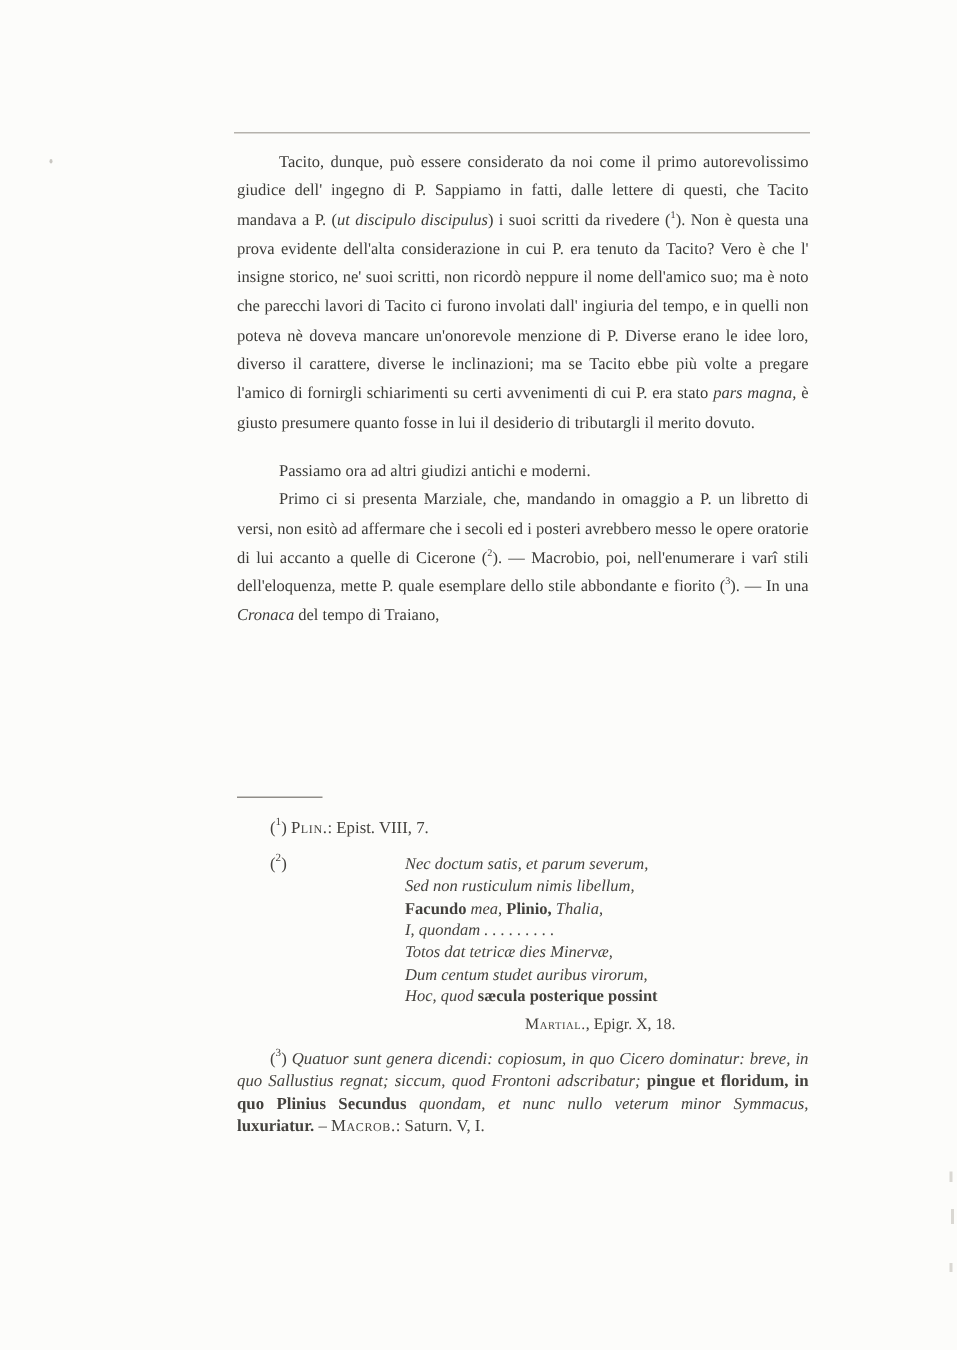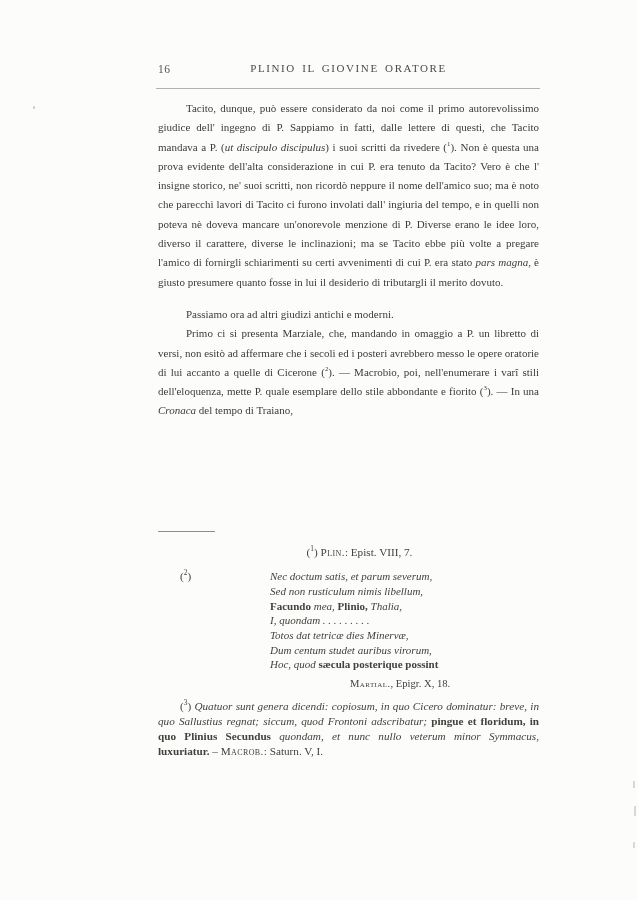--- a/index.html
+++ b/index.html
@@ -50,21 +50,21 @@
   .fn-separator{
     position:absolute;left:158px;top:531px;width:57px;height:0;
     border-top:1px solid #908d88;
   }
   .footnotes{
     position:absolute;left:158px;top:545px;width:381px;
     font-size:11.2px;line-height:15.1px;
     color:#44423e;
   }
   .fn{margin:0;}
-  .fn-line{text-indent:22px;text-align:center;}
+  .fn-line{text-indent:22px;}
   .fn-para{
     margin-top:8px;
     text-align:justify;
     text-indent:22px;
   }
   .fn-poem{
     position:relative;
     margin-top:9px;
   }
   .fn-poem > .fnmark{
@@ -96,24 +96,20 @@
   }
   .edge-mark-1{left:633px;top:781px;height:7px;}
   .edge-mark-2{left:634px;top:806px;height:10px;}
   .edge-mark-3{left:633px;top:842px;height:6px;}
 </style>
 </head>
 <body>
 
 <div class="scan-page">
 
-  <div class="header">
-    <span class="page-number">16</span>
-    <span class="running-title">PLINIO IL GIOVINE ORATORE</span>
-  </div>
 
   <div class="header-rule"></div>
 
   <div class="body-text">
       <p><span>Tacito, dunque, può essere considerato da noi come il primo autorevolissimo giudice dell' ingegno di P. Sappiamo in fatti, dalle lettere di questi, che Tacito mandava a P. (</span><span class="italic">ut discipulo discipulus</span><span>) i suoi scritti da rivedere (</span><sup>1</sup><span>). Non è questa una prova evidente dell'alta considerazione in cui P. era tenuto da Tacito? Vero è che l' insigne storico, ne' suoi scritti, non ricordò neppure il nome dell'amico suo; ma è noto che parecchi lavori di Tacito ci furono involati dall' ingiuria del tempo, e in quelli non poteva nè doveva mancare un'onorevole menzione di P. Diverse erano le idee loro, diverso il carattere, diverse le inclinazioni; ma se Tacito ebbe più volte a pregare l'amico di fornirgli schiarimenti su certi avvenimenti di cui P. era stato </span><span class="italic">pars magna,</span><span> è giusto presumere quanto fosse in lui il desiderio di tributargli il merito dovuto.</span></p>
       <p class="spaced"><span>Passiamo ora ad altri giudizi antichi e moderni.</span></p>
       <p><span>Primo ci si presenta Marziale, che, mandando in omaggio a P. un libretto di versi, non esitò ad affermare che i secoli ed i posteri avrebbero messo le opere oratorie di lui accanto a quelle di Cicerone (</span><sup>2</sup><span>). — Macrobio, poi, nell'enumerare i varî stili dell'eloquenza, mette P. quale esemplare dello stile abbondante e fiorito (</span><sup>3</sup><span>). — In una </span><span class="italic">Cronaca</span><span> del tempo di Traiano,</span></p>
     </div>
 
   <div class="fn-separator"></div>

